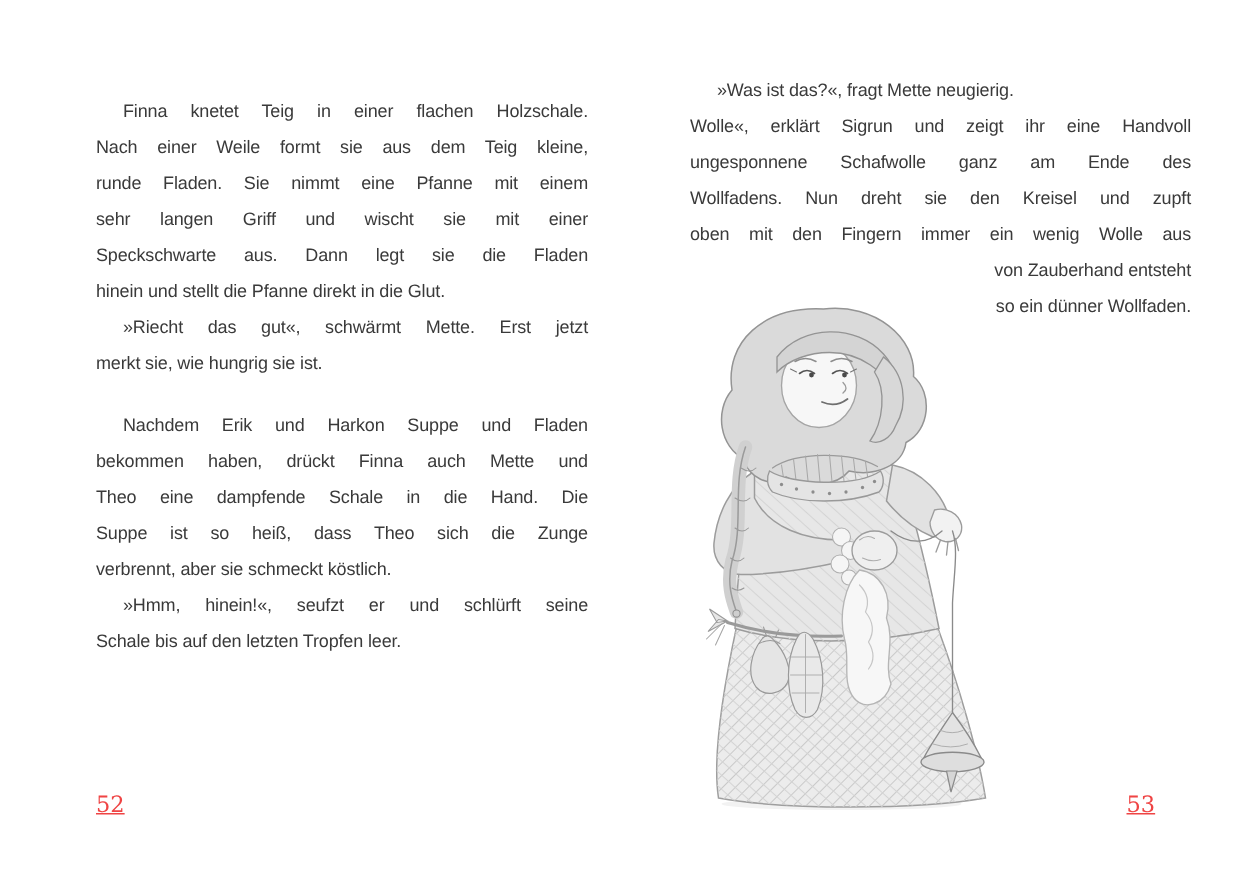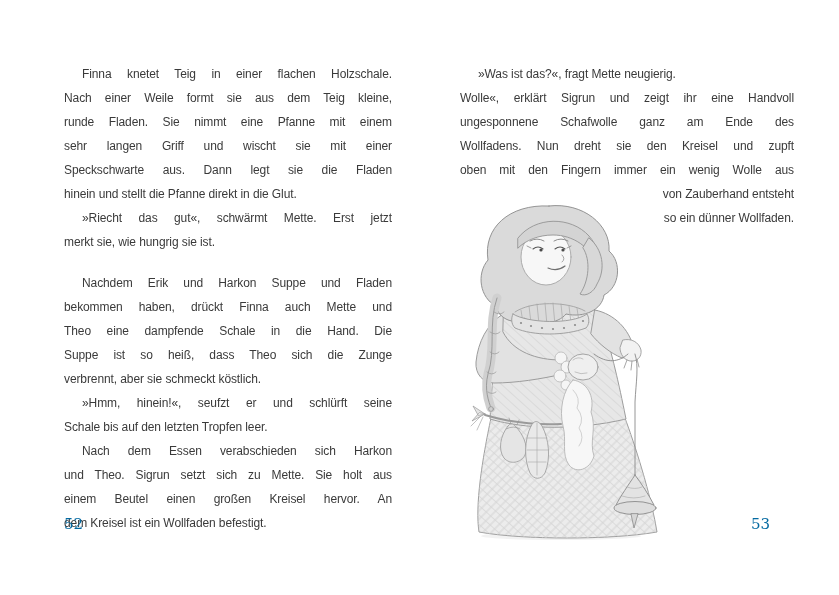--- a/index.html
+++ b/index.html
@@ -13,38 +13,39 @@
   }
   .spread { position: absolute; inset: 0; }
   .textcol {
     position: absolute;
     font-size: 12px;
     line-height: 24px;
     letter-spacing: -0.1px;
     z-index: 2;
   }
   #left-text  { left: 64px;  top: 62px; width: 328px; }
-  #right-text { left: 460px; top: 62px; width: 334px; }
+  #right-text { left: 460px; top: 48px; width: 334px; }
   .para { margin: 0; }
   .para.gap { margin-top: 17px; }
   .tline {
     white-space: nowrap;
     text-align: justify;
     text-align-last: justify;
   }
   .tline.last  { text-align-last: left; }
   .tline.right { text-align: right; text-align-last: right; }
   .tline.indent { text-indent: 18px; }
   .folio {
     position: absolute;
-    top: 515px;
+    top: 527px;
     font-family: "DejaVu Serif", serif;
     font-size: 15px;
-    color: #0369a1;
+    color: #ef4444;
     z-index: 3;
+    text-decoration: underline;
   }
   #folio-left  { left: 64px; }
   #folio-right { left: 751px; }
   #illustration {
     position: absolute;
     left: 461px; top: 202px;
     width: 214px; height: 344px;
     z-index: 1;
   }
 </style>
@@ -69,26 +70,20 @@
       <div class="para gap">
         <div class="tline indent">Nachdem Erik und Harkon Suppe und Fladen</div>
         <div class="tline">bekommen haben, drückt Finna auch Mette und</div>
         <div class="tline">Theo eine dampfende Schale in die Hand. Die</div>
         <div class="tline">Suppe ist so heiß, dass Theo sich die Zunge</div>
         <div class="tline last">verbrennt, aber sie schmeckt köstlich.</div>
       </div>
       <div class="para">
         <div class="tline indent">»Hmm, hinein!«, seufzt er und schlürft seine</div>
         <div class="tline last">Schale bis auf den letzten Tropfen leer.</div>
-      </div>
-      <div class="para">
-        <div class="tline indent">Nach dem Essen verabschieden sich Harkon</div>
-        <div class="tline">und Theo. Sigrun setzt sich zu Mette. Sie holt aus</div>
-        <div class="tline">einem Beutel einen großen Kreisel hervor. An</div>
-        <div class="tline last">dem Kreisel ist ein Wollfaden befestigt.</div>
       </div>
     </div>
 
   <div id="right-text" class="textcol">
       <div class="para">
         <div class="tline indent last">»Was ist das?«, fragt Mette neugierig.</div>
       </div>
       <div class="para">
         <div class="tline">Wolle«, erklärt Sigrun und zeigt ihr eine Handvoll</div>
         <div class="tline">ungesponnene Schafwolle ganz am Ende des</div>

